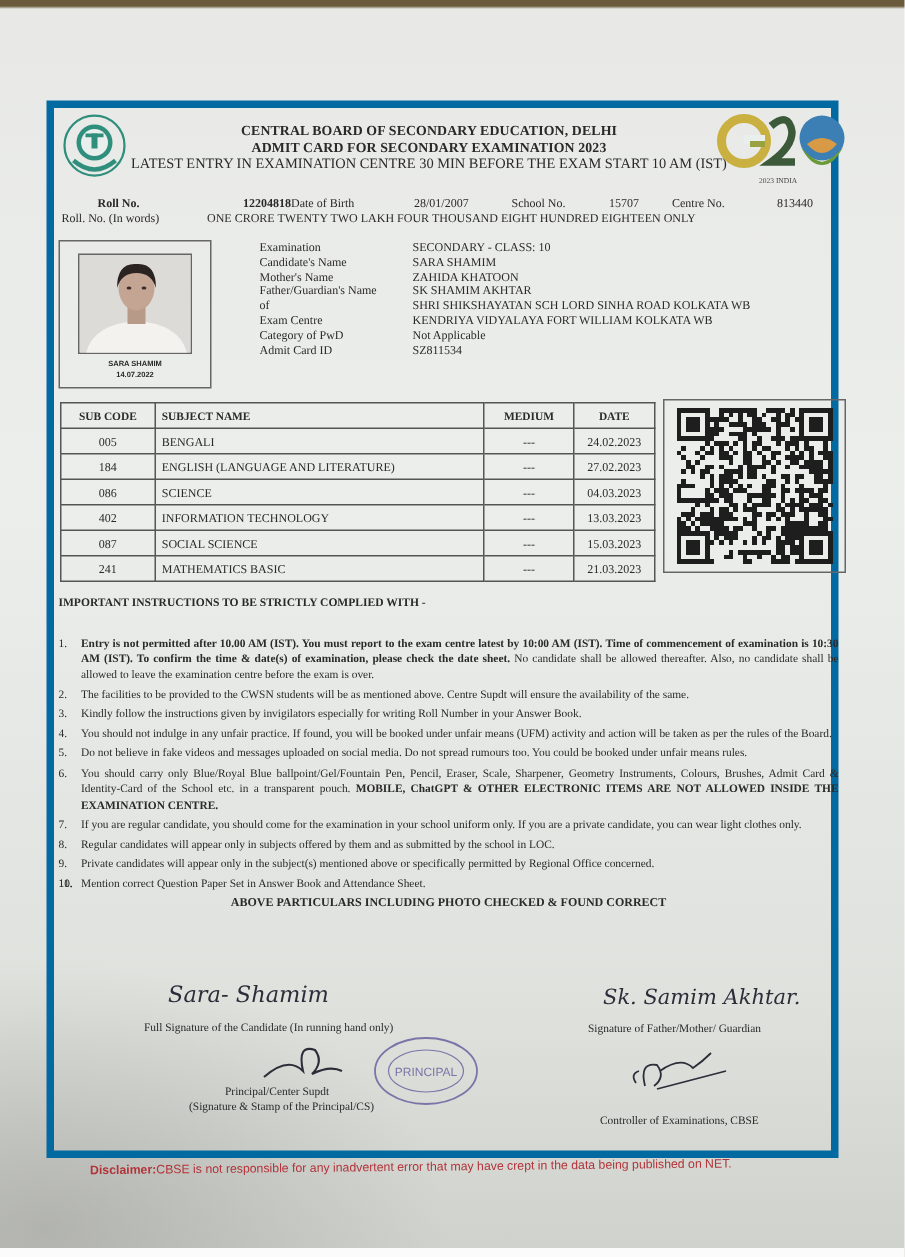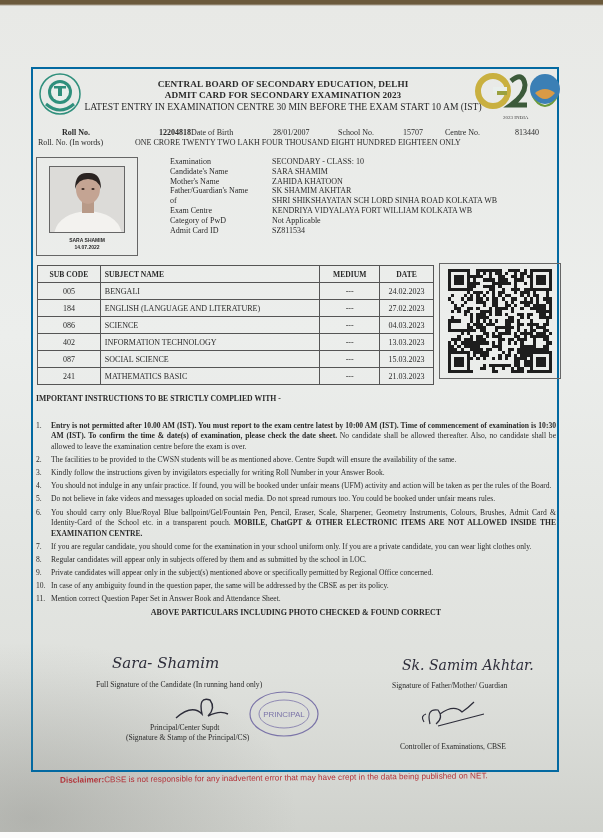--- a/index.html
+++ b/index.html
@@ -11,21 +11,21 @@
     position: relative;
   }
   .paper-shade {
     position: absolute; left: 0; top: 640px; width: 300px; height: 198px;
     background: radial-gradient(ellipse at 10% 90%, rgba(120,120,115,0.35), rgba(120,120,115,0) 70%);
     pointer-events: none;
   }
   .bottom-strip { position: absolute; left: 0; bottom: 0; width: 603px; height: 6px; background: #fbfbfb; }
   .card {
     position: absolute; left: 31px; top: 67px; width: 528px; height: 705px;
-    border: 2px solid #0369a1;
+    border: 5px solid #0369a1;
   }
   
   .logo-cbse { position: absolute; left: 5px; top: 3px; width: 44px; height: 44px; }
   .logo-g20 { position: absolute; left: 440px; top: 0px; width: 90px; height: 52px; }
   .hdr { position: absolute; left: 60px; top: 10px; width: 380px; text-align: center; }
   .hdr .t1, .hdr .t2 { font-weight: bold; font-size: 9.2px; letter-spacing: 0.1px; line-height: 11px; }
   .hdr .t3 { font-size: 9.6px; line-height: 12px; margin-left: -40px; width: 460px; text-align: center; }
   
   .roll-row { position: absolute; top: 59px; left: 0; width: 528px; font-size: 8px; }
   .roll-row span { position: absolute; white-space: nowrap; }
@@ -812,21 +812,21 @@
     <ol id="inst-list">
         <li><span class="num">1.</span><b>Entry is not permitted after 10.00 AM (IST). You must report to the exam centre latest by 10:00 AM (IST). Time of commencement of examination is 10:30 AM (IST). To confirm the time &amp; date(s) of examination, please check the date sheet.</b><span> No candidate shall be allowed thereafter. Also, no candidate shall be allowed to leave the examination centre before the exam is over.</span></li>
         <li><span class="num">2.</span><span>The facilities to be provided to the CWSN students will be as mentioned above. Centre Supdt will ensure the availability of the same.</span></li>
         <li><span class="num">3.</span><span>Kindly follow the instructions given by invigilators especially for writing Roll Number in your Answer Book.</span></li>
         <li><span class="num">4.</span><span>You should not indulge in any unfair practice. If found, you will be booked under unfair means (UFM) activity and action will be taken as per the rules of the Board.</span></li>
         <li><span class="num">5.</span><span>Do not believe in fake videos and messages uploaded on social media. Do not spread rumours too. You could be booked under unfair means rules.</span></li>
         <li><span class="num">6.</span><span>You should carry only Blue/Royal Blue ballpoint/Gel/Fountain Pen, Pencil, Eraser, Scale, Sharpener, Geometry Instruments, Colours, Brushes, Admit Card &amp; Identity-Card of the School etc. in a transparent pouch. </span><b>MOBILE, ChatGPT &amp; OTHER ELECTRONIC ITEMS ARE NOT ALLOWED INSIDE THE EXAMINATION CENTRE.</b></li>
         <li><span class="num">7.</span><span>If you are regular candidate, you should come for the examination in your school uniform only. If you are a private candidate, you can wear light clothes only.</span></li>
         <li><span class="num">8.</span><span>Regular candidates will appear only in subjects offered by them and as submitted by the school in LOC.</span></li>
         <li><span class="num">9.</span><span>Private candidates will appear only in the subject(s) mentioned above or specifically permitted by Regional Office concerned.</span></li>
-        <li><span class="num">10.</span><span>In case of any ambiguity found in the question paper, the same will be addressed by the CBSE as per its policy.</span></li>
+        <li><span class="num">10.</span></li>
         <li><span class="num">11.</span><span>Mention correct Question Paper Set in Answer Book and Attendance Sheet.</span></li>
       </ol>
     <div class="checked">ABOVE PARTICULARS INCLUDING PHOTO CHECKED &amp; FOUND CORRECT</div>
   </div>
 
 </div>
 
 <div class="hand" style="left:112px;top:654px;font-size:15px">Sara- Shamim</div>
 <div class="sig" style="left:96px;top:680px">Full Signature of the Candidate (In running hand only)</div>
 <div class="hand" style="left:402px;top:657px;font-size:14px">Sk. Samim Akhtar.</div>

